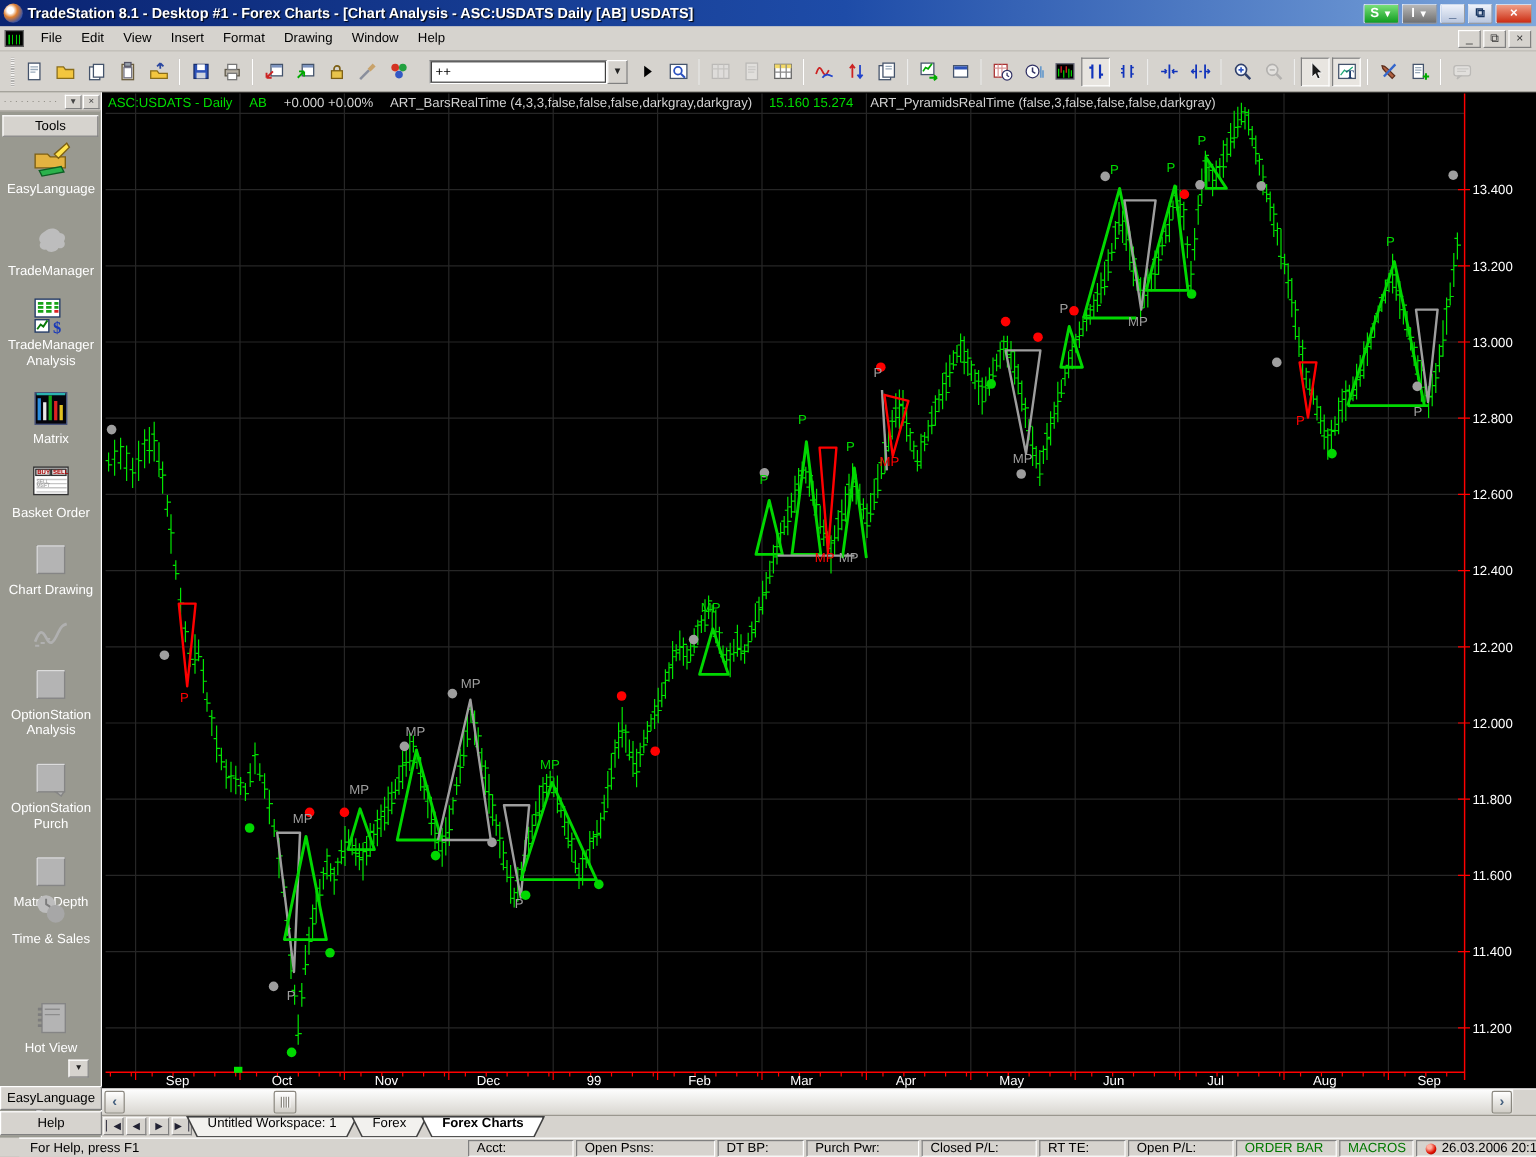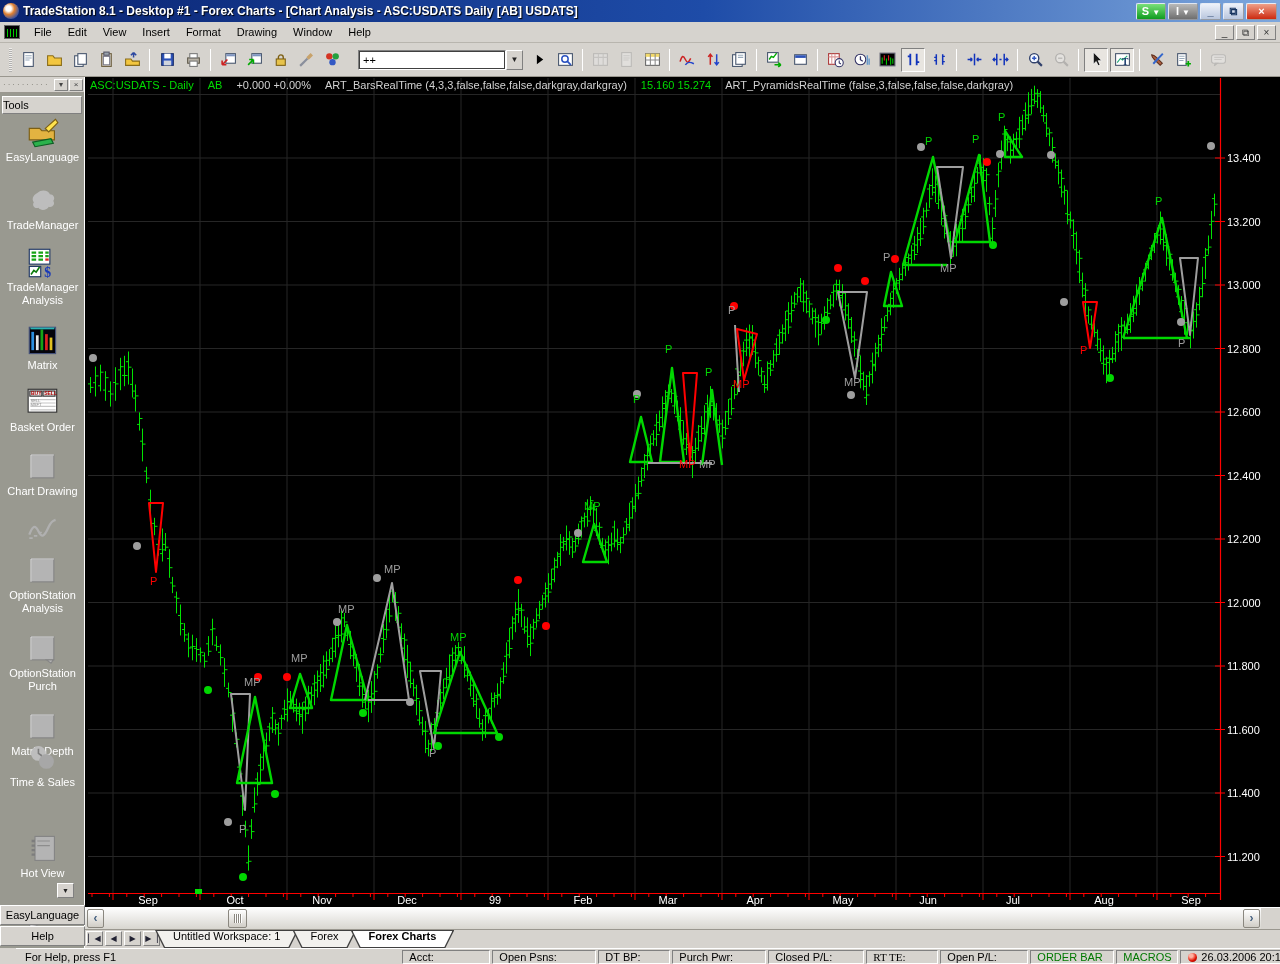--- a/index.html
+++ b/index.html
@@ -57,21 +57,21 @@
     font-size:8px; color:#222; }
 
   
   #sidebar { position:absolute; left:0; top:77px; width:85px; height:871px; background:#999990;
     border-right:1px solid #fff; }
   #sidebar-head { height:16px; display:flex; align-items:center; background:#d6d3ce;
     border-bottom:1px solid #9a978f; }
   #sidebar-grip { flex:1; color:#88857d; font-size:8px; letter-spacing:2px; overflow:hidden;
     white-space:nowrap; padding-left:3px; }
   .shbtn { width:14px; height:12px; margin-right:1px; font-size:8px; line-height:10px; text-align:center; color:#444; }
-  #tools-button { margin:3px 2px; height:18px; line-height:16px; color:#000; }
+  #tools-button { margin:3px 2px; height:18px; text-align:center; line-height:16px; color:#000; }
   .s-item { position:absolute; left:0; width:85px; text-align:center; color:#fff; cursor:default; }
   .s-item .s-icon { display:inline-block; }
   .s-item .s-label { line-height:13px; font-size:11px; }
   #sidebar-scroll-down { position:absolute; right:10px; top:806px; width:17px; height:15px;
     font-size:7px; text-align:center; line-height:14px; color:#222; }
   .shelf-btn { position:absolute; left:0; width:85px; height:20px; text-align:center;
     line-height:18px; color:#000; background:#d6d3ce; }
 
   
   #chart-pane { position:absolute; left:85px; top:77px; width:1195px; height:830px; background:#000; }
@@ -636,25 +636,25 @@
       <div class="nav-btn raised2">▶▕</div>
       <div class="ws-tab"><span class="shape"></span><span class="shape-in"></span><span class="lbl">Untitled Workspace: 1</span></div>
       <div class="ws-tab"><span class="shape"></span><span class="shape-in"></span><span class="lbl">Forex</span></div>
       <div class="ws-tab active"><span class="shape"></span><span class="shape-in"></span><span class="lbl">Forex Charts</span></div>
     </div>
 
   <div id="statusbar">
     <div id="sb-left" class="sb-seg">For Help, press F1</div>
     <div id="sb-segs" style="display:flex;gap:2px;">
         <div class="sb-seg" style="width: 88px;">Acct:</div>
-        <div class="sb-seg" style="width: 104px;">Open Psns:</div>
+        <div class="sb-seg" style="width: 116px;">Open Psns:</div>
         <div class="sb-seg" style="width: 72px;">DT BP:</div>
         <div class="sb-seg" style="width: 94px;">Purch Pwr:</div>
         <div class="sb-seg" style="width: 96px;">Closed P/L:</div>
-        <div class="sb-seg" style="width: 72px; font-family: Liberation Serif, serif;">RT TE:</div>
+        <div class="sb-seg" style="width: 72px;">RT TE:</div>
         <div class="sb-seg" style="width: 88px;">Open P/L:</div>
         <div class="sb-seg sb-green" style="width: 84px;">ORDER BAR</div>
         <div class="sb-seg sb-green" style="width: 62px;">MACROS</div>
       </div>
     <div id="sb-clock" class="sb-seg">
       <span id="sb-led"></span>
       <span>26.03.2006 20:10</span>
     </div>
   </div>
 

